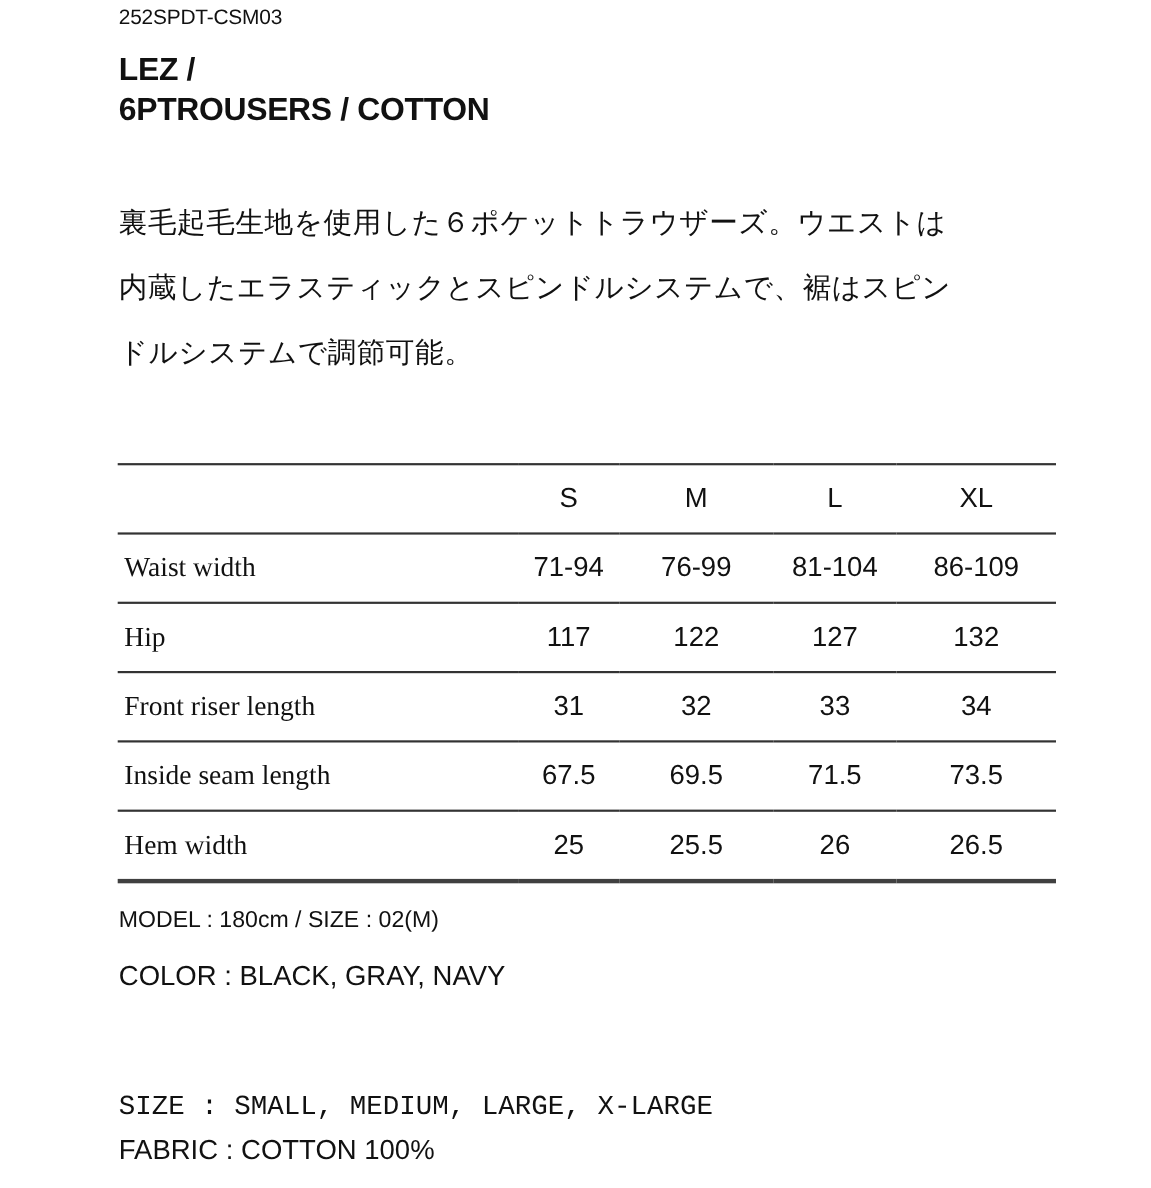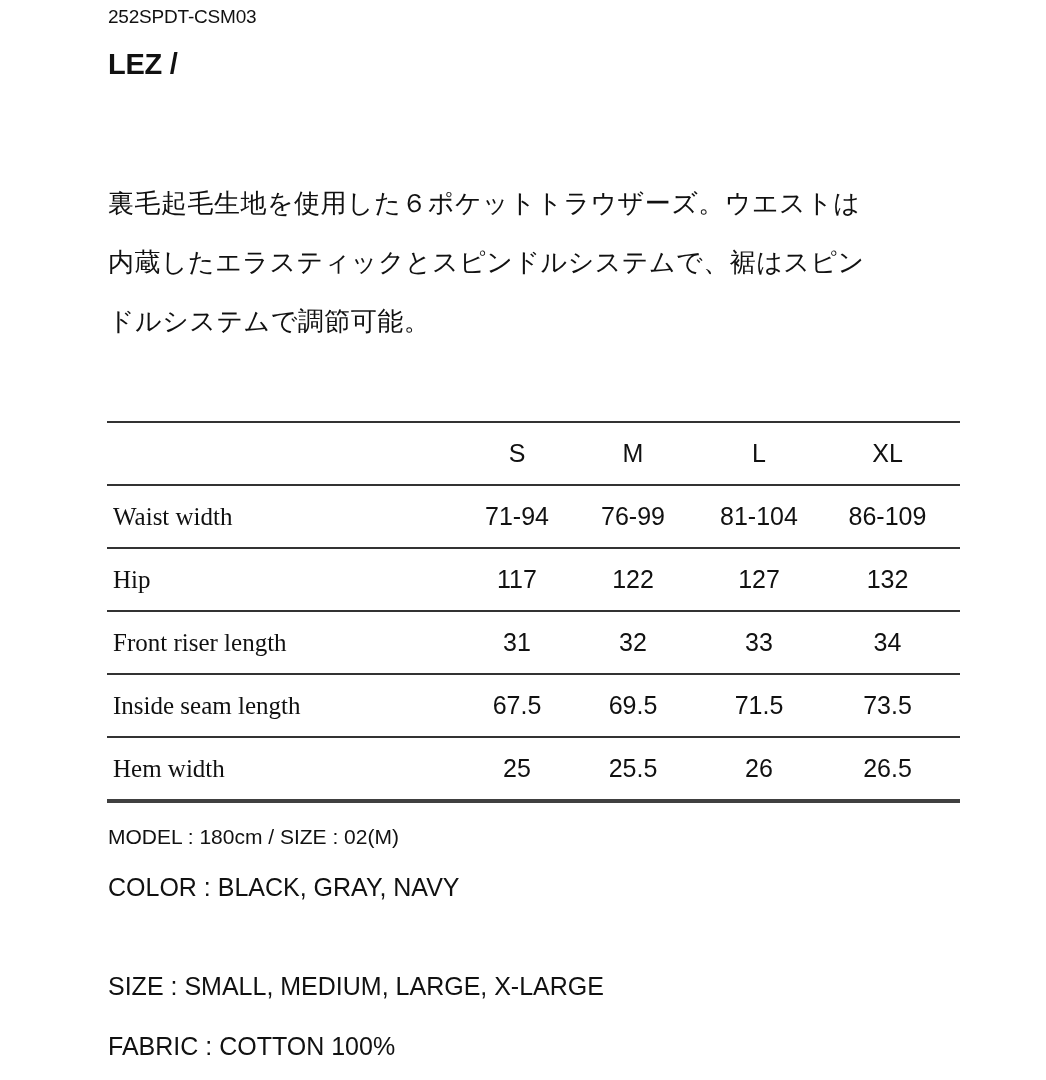--- a/index.html
+++ b/index.html
@@ -24,20 +24,21 @@
     .model { left: 108px; top: 825px; font-size: 21px; }
     .spec { left: 108px; font-size: 25px; }
   </style>
 </head>
 <body>
 
 <div class="abs code">252SPDT-CSM03</div>
 
 <div class="abs title">
   <div>LEZ /</div>
+  <div>6PTROUSERS / COTTON</div>
 </div>
 
 <div class="abs desc">
   <div>裏毛起毛生地を使用した６ポケットトラウザーズ。ウエストは</div>
   <div>内蔵したエラスティックとスピンドルシステムで、裾はスピン</div>
   <div>ドルシステムで調節可能。</div>
 </div>
 
 <table class="abs size-table">
   <tbody>
@@ -82,14 +83,14 @@
     <td class="c2">25.5</td>
     <td class="c3">26</td>
     <td class="c4">26.5</td>
   </tr>
 </tbody>
   </table>
 
 <div class="abs model">MODEL : 180cm / SIZE : 02(M)</div>
 
 <div class="abs spec" style="top: 873px;">COLOR : BLACK, GRAY, NAVY</div>
-<div class="abs spec" style="top: 972px;">SIZE : SMALL, MEDIUM, LARGE, X-LARGE</div>
+<div class="abs spec" style="top: 992px; font-family: Liberation Mono, monospace;">SIZE : SMALL, MEDIUM, LARGE, X-LARGE</div>
 <div class="abs spec" style="top: 1032px;">FABRIC : COTTON 100%</div>
 
 </body></html>

